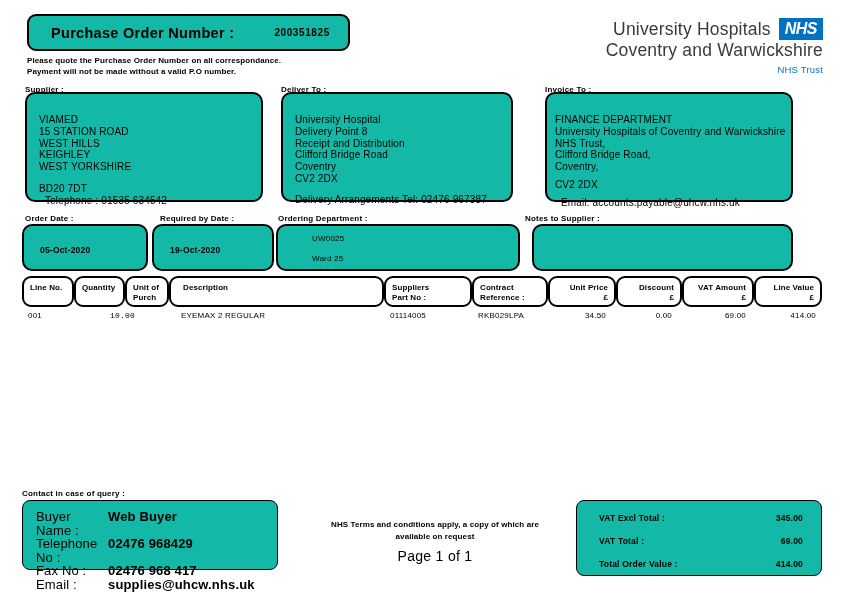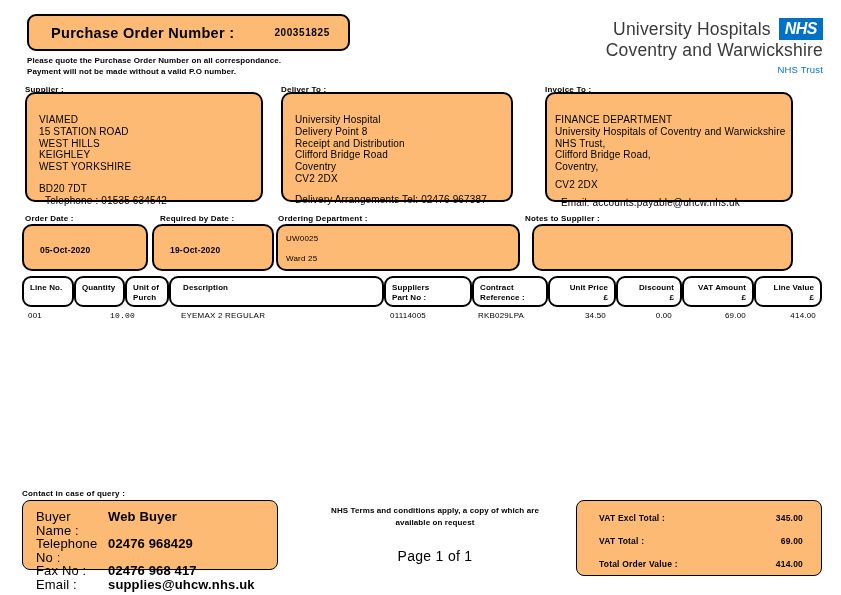--- a/index.html
+++ b/index.html
@@ -18,21 +18,21 @@
     overflow: hidden;
     background: #ffffff;
   }
   .abs { position: absolute; }
 
   
   .box {
     position: absolute;
     border: 2px solid #000;
     border-radius: 10px;
-    background: #fdba74;
+    background: #14b8a6;
     box-sizing: border-box;
   }
   .box-thin {
     border-width: 1.5px;
   }
 
   
   #po-box {
     left: 27px; top: 14px; width: 323px; height: 37px;
     border-radius: 9px;
@@ -141,21 +141,21 @@
     display: flex;
     font-size: 13px;
     line-height: 13.5px;
     letter-spacing: .15px;
     padding-left: 13px;
   }
   .ct-k { width: 72px; }
   .ct-v { font-weight: bold; }
 
   #terms {
-    left: 300px; top: 505px; width: 270px;
+    left: 300px; top: 519px; width: 270px;
     text-align: center;
     font-size: 8px;
     font-weight: bold;
     line-height: 12px;
     letter-spacing: .1px;
   }
   #pageno {
     left: 300px; top: 548px; width: 270px;
     text-align: center;
     font-size: 14px;
@@ -246,21 +246,21 @@
   <div class="box" style="left:22px; top:224px; width:126px; height:47px;">
     <div class="fieldval" style="margin:19px 0 0 16px;">05-Oct-2020</div>
   </div>
 
   <div class="cap" style="left:160px; top:214px;">Required by Date :</div>
   <div class="box" style="left:152px; top:224px; width:122px; height:47px;">
     <div class="fieldval" style="margin:19px 0 0 16px;">19-Oct-2020</div>
   </div>
 
   <div class="cap" style="left:278px; top:214px;">Ordering Department :</div>
-  <div class="box" style="left:276px; top:224px; width:244px; height:47px;">
+  <div class="box" style="left:276px; top:224px; width:244px; height:47px;padding-left:26px;">
     <div style="padding:3px 0 0 8px;">
       <div class="dept-line">UW0025</div>
       <div class="dept-line">Ward 25</div>
     </div>
   </div>
 
   <div class="cap" style="left:525px; top:214px;">Notes to Supplier :</div>
   <div class="box" style="left:532px; top:224px; width:261px; height:47px;">
     <div class="dept-line" style="padding:3px 0 0 8px;"></div>
   </div>

